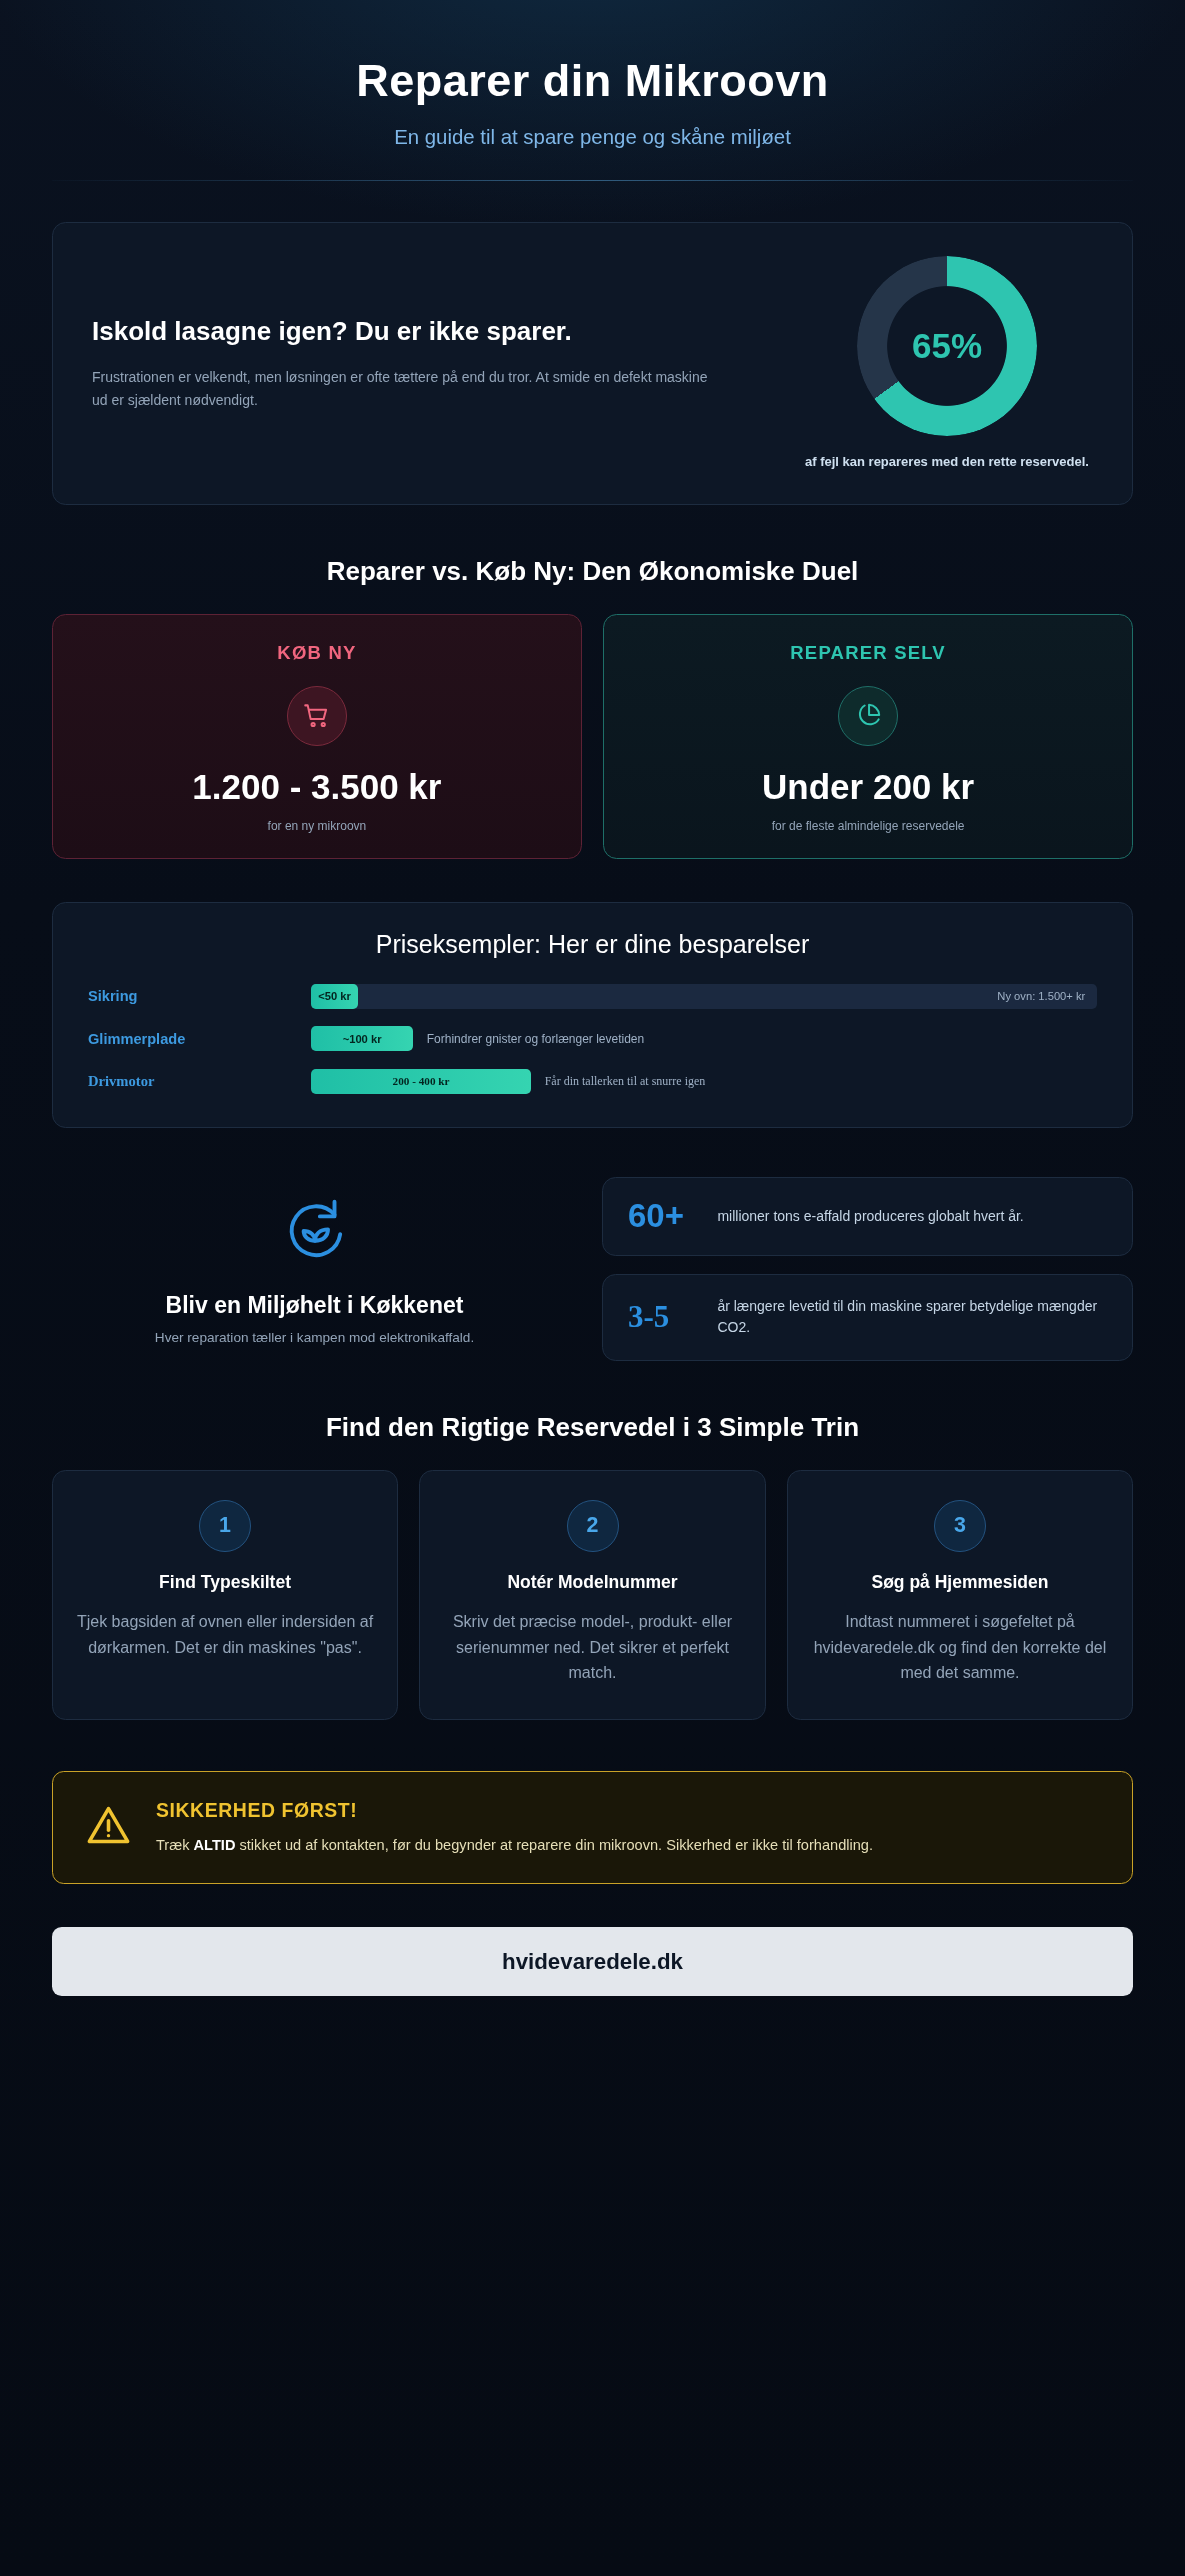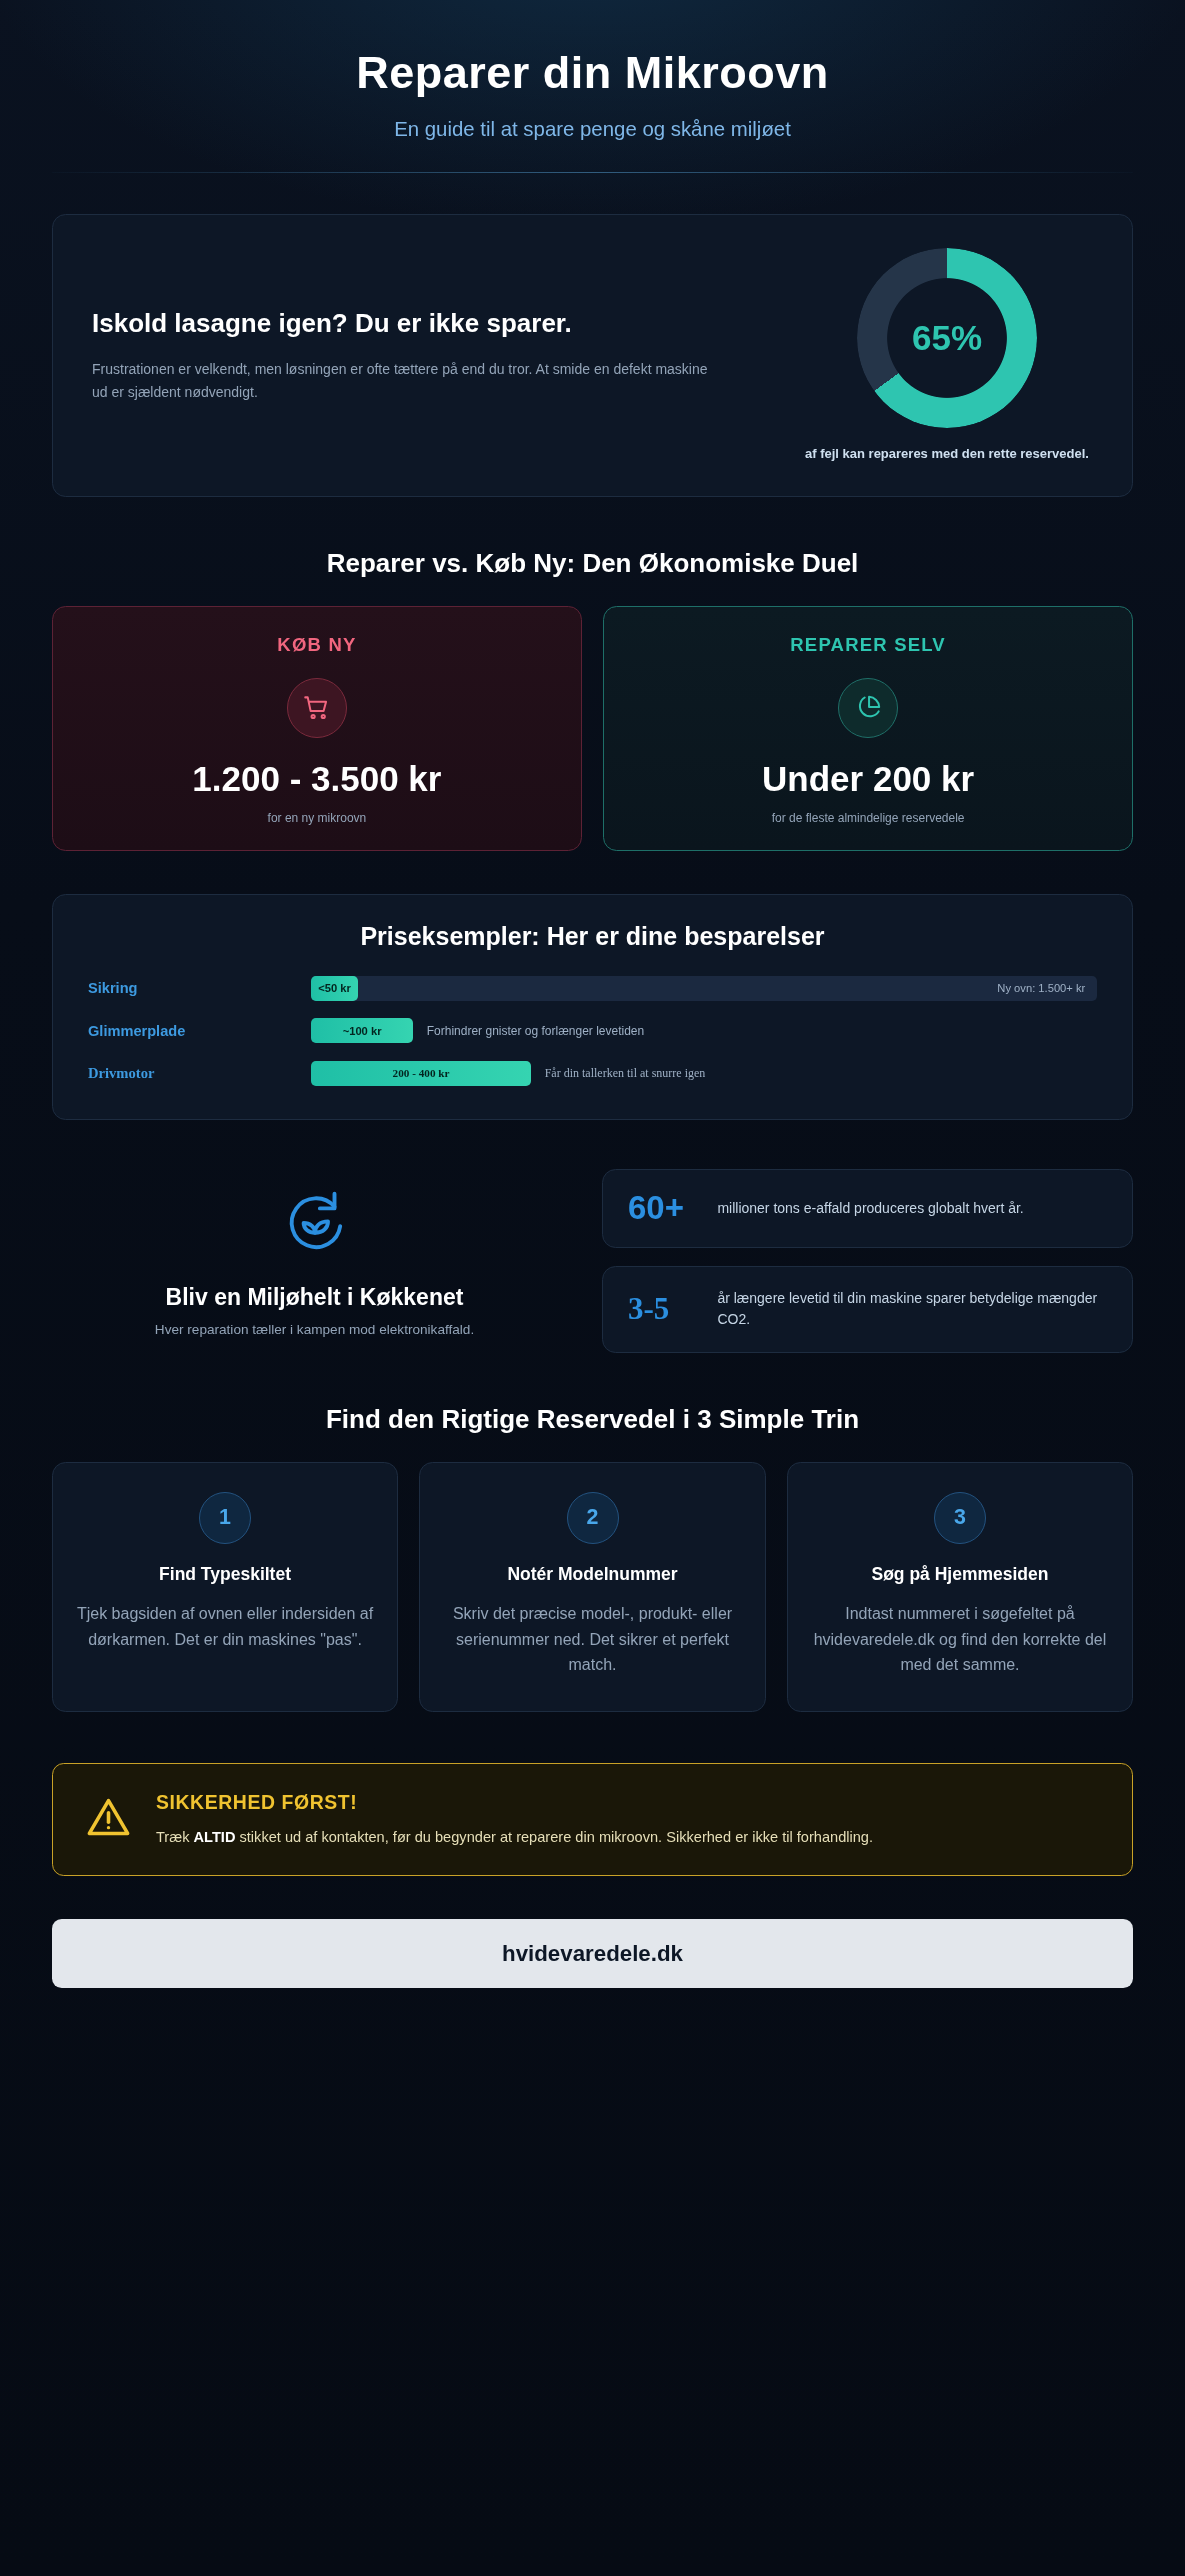--- a/index.html
+++ b/index.html
@@ -9,21 +9,21 @@
     background: #050a14;
     font-family: "Liberation Sans", sans-serif;
     color: #e6eef8;
   }
   .page {
     width: 1185px;
     min-height: 2576px;
     background:
       radial-gradient(ellipse 875px 408px at 50% -58px, rgba(20,60,90,0.55), rgba(5,10,20,0) 70%),
       linear-gradient(180deg, #0a1220 0%, #070d18 35%, #060b14 100%);
-    padding: 0 52px 39px 52px;
+    padding: 8px 52px 39px 52px;
   }
 
   
   .header { padding: 47px 0 0 0; text-align: center; }
   .header h1 {
     margin: 0;
     font-size: 45px;
     font-weight: bold;
     letter-spacing: 0.5px;
     color: #ffffff;
@@ -128,21 +128,21 @@
   .duel-fix .duel-icon { background: #0e2b2c; border: 1px solid #1f6f68; }
   .duel-price { font-size: 35px; font-weight: bold; color: #ffffff; }
   .duel-note { margin-top: 11.7px; font-size: 12px; color: #93a4b8; }
 
   
   .prices { margin-top: 43px; padding: 27px 35px 33px 35px; }
   .prices h3 {
     margin: 0 0 25px 0;
     text-align: center;
     font-size: 25px;
-    font-weight: bold;
+    font-weight: normal;
     color: #ffffff;
   }
   .price-row { display: flex; align-items: center; margin-bottom: 17.5px; }
   .price-row:last-child { margin-bottom: 0; font-family: Liberation Serif, serif; }
   .price-name {
     flex: 0 0 223px;
     font-size: 14.6px; font-weight: bold;
     color: #3d9ae0;
   }
   .price-track {

